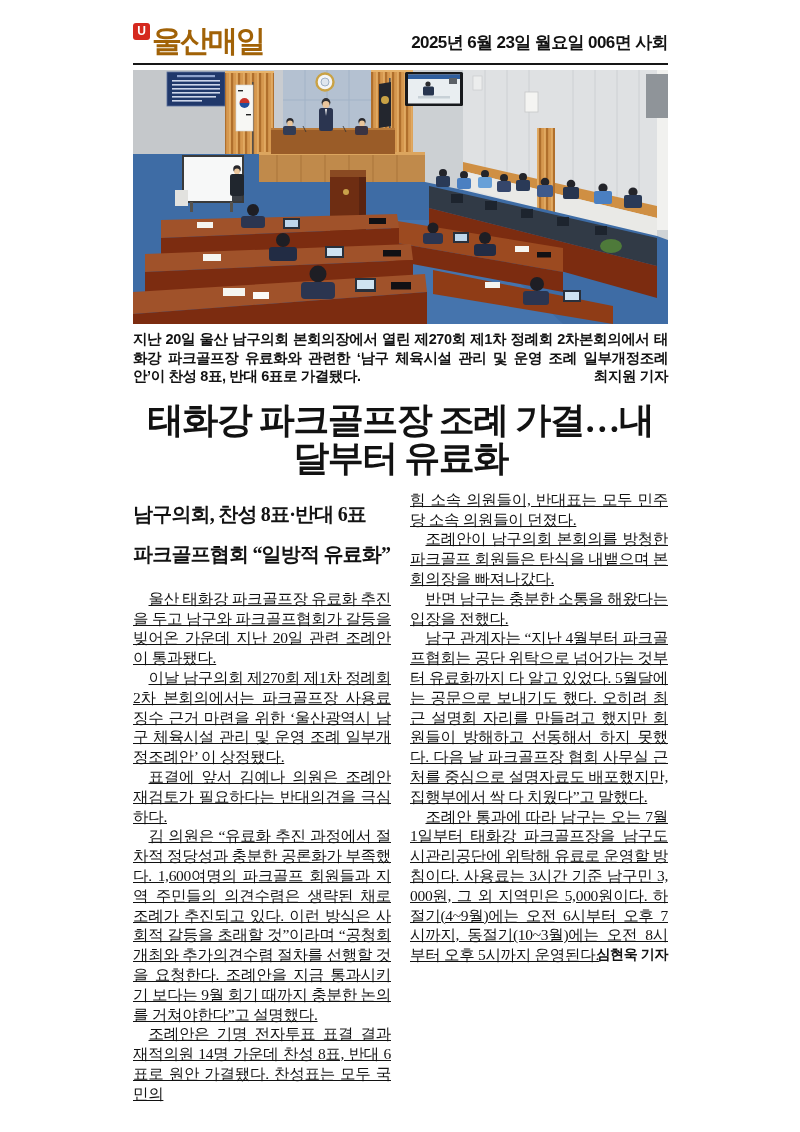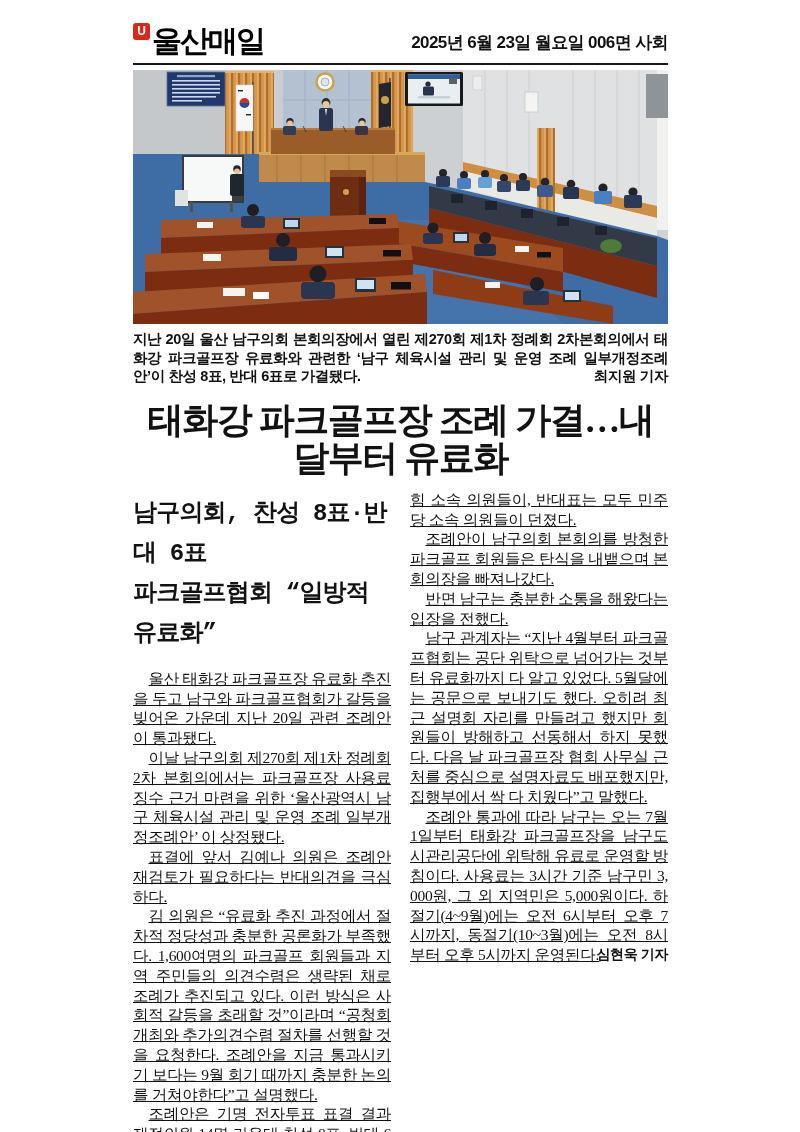--- a/index.html
+++ b/index.html
@@ -8,21 +8,21 @@
   .content{position:absolute;left:133px;top:26px;width:535px;}
 
   
   .masthead{display:flex;justify-content:space-between;align-items:flex-end;
             border-bottom:2px solid #161616;padding-bottom:7px;}
   .brand{display:flex;align-items:flex-start;}
   .badge{width:17px;height:17px;background:#d5281e;border-radius:3px;color:#fff;
          font:800 12px/17px "Liberation Sans","DejaVu Sans",sans-serif;text-align:center;
          margin:-3px 2px 0 0;}
   .brand-name{font:900 30px/30px "Liberation Sans","DejaVu Sans",sans-serif;
-              letter-spacing:-2px;color:#000000;}
+              letter-spacing:-2px;color:#a16207;}
   .dateline{font:700 17px/22px "Liberation Sans","DejaVu Sans",sans-serif;
             letter-spacing:-0.6px;padding-bottom:2px;}
 
   
   .photo{margin-top:5px;width:535px;height:254px;background:#cfd3d6;overflow:hidden;}
   .photo svg{display:block;width:100%;height:100%;}
 
   
   .caption{margin:6px 0 9px;font:700 14.5px/18.6px "Liberation Sans","DejaVu Sans",sans-serif;
            text-align:justify;letter-spacing:-0.4px;position:relative;word-break:break-all;}
@@ -30,21 +30,21 @@
 
   
   .headline{margin:15px 0 0;font-family:"Liberation Serif","DejaVu Serif",serif;
             font-weight:800;font-size:36px;line-height:38px;text-align:center;
             letter-spacing:-1.5px;}
 
   
   .cols{display:flex;gap:19px;margin-top:13px;}
   .col{width:258px;}
   .subheads{margin:4px 0 15px;}
-  .subhead{font-weight:700;font-size:24px;line-height:40px;letter-spacing:-0.8px;font-family:Liberation Mono, monospace;}
+  .subhead{font-weight:700;font-size:20px;line-height:40px;letter-spacing:-0.8px;}
   .body-p{margin:0;font-size:15.5px;line-height:19.8px;text-align:justify;
           text-indent:1em;word-break:break-all;letter-spacing:-0.3px;text-decoration:underline;}
   .body-p.no-indent{text-indent:0;}
   .last-p{position:relative;}
   .byline{position:absolute;right:0;bottom:0;
           font:700 14px/19.8px "Liberation Sans","DejaVu Sans",sans-serif;letter-spacing:-0.4px;}
 </style>
 </head>
 <body>
 

